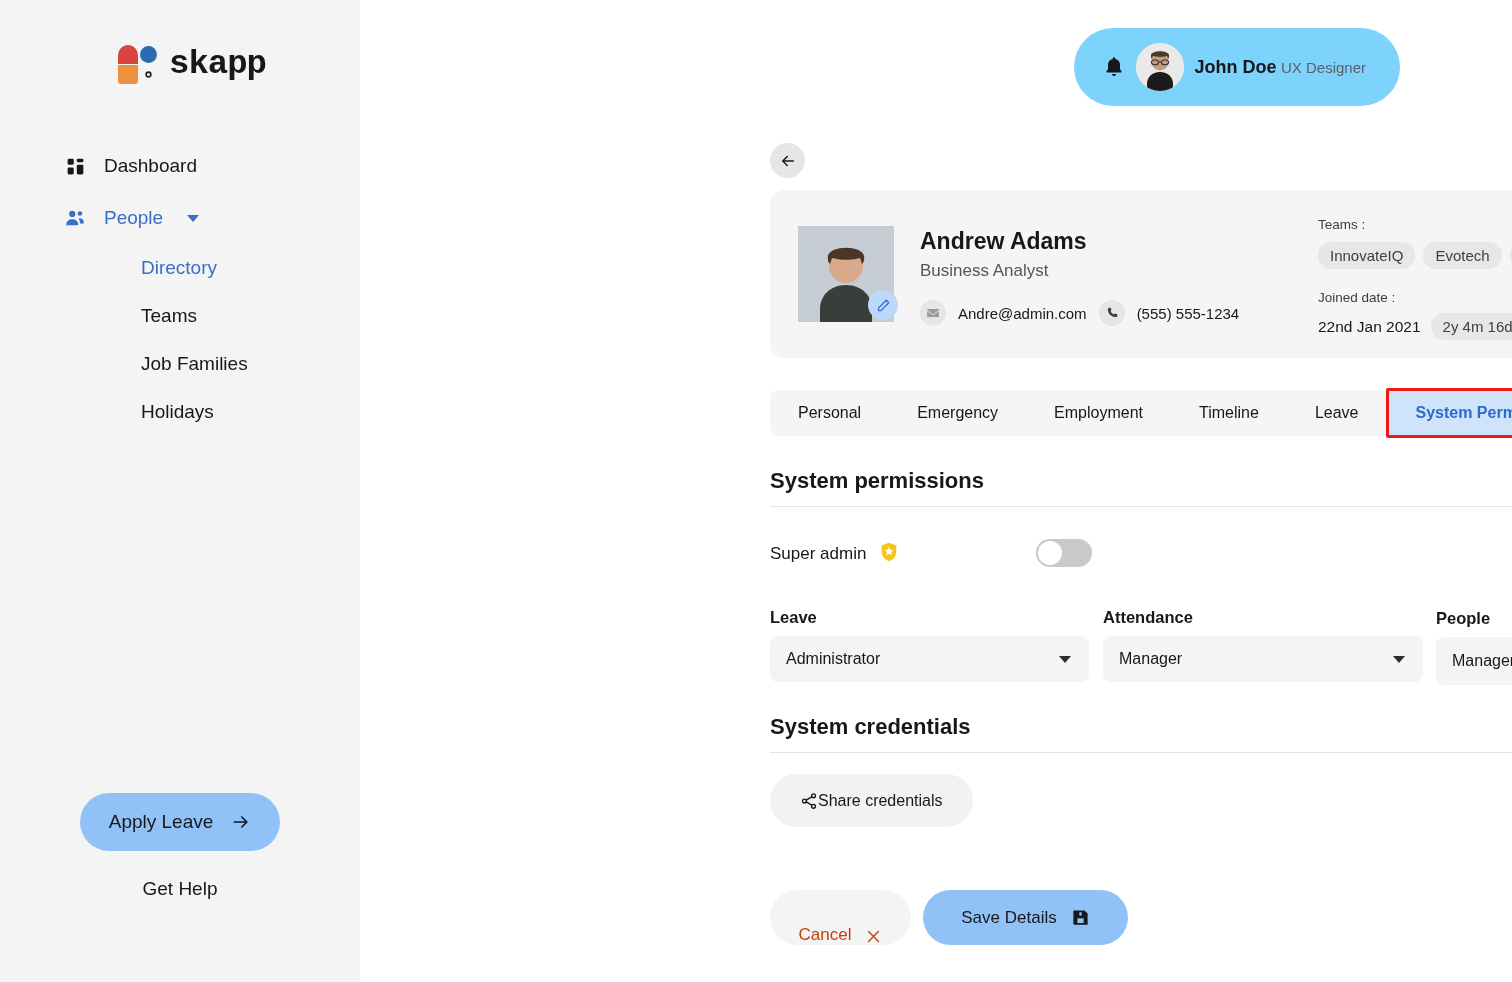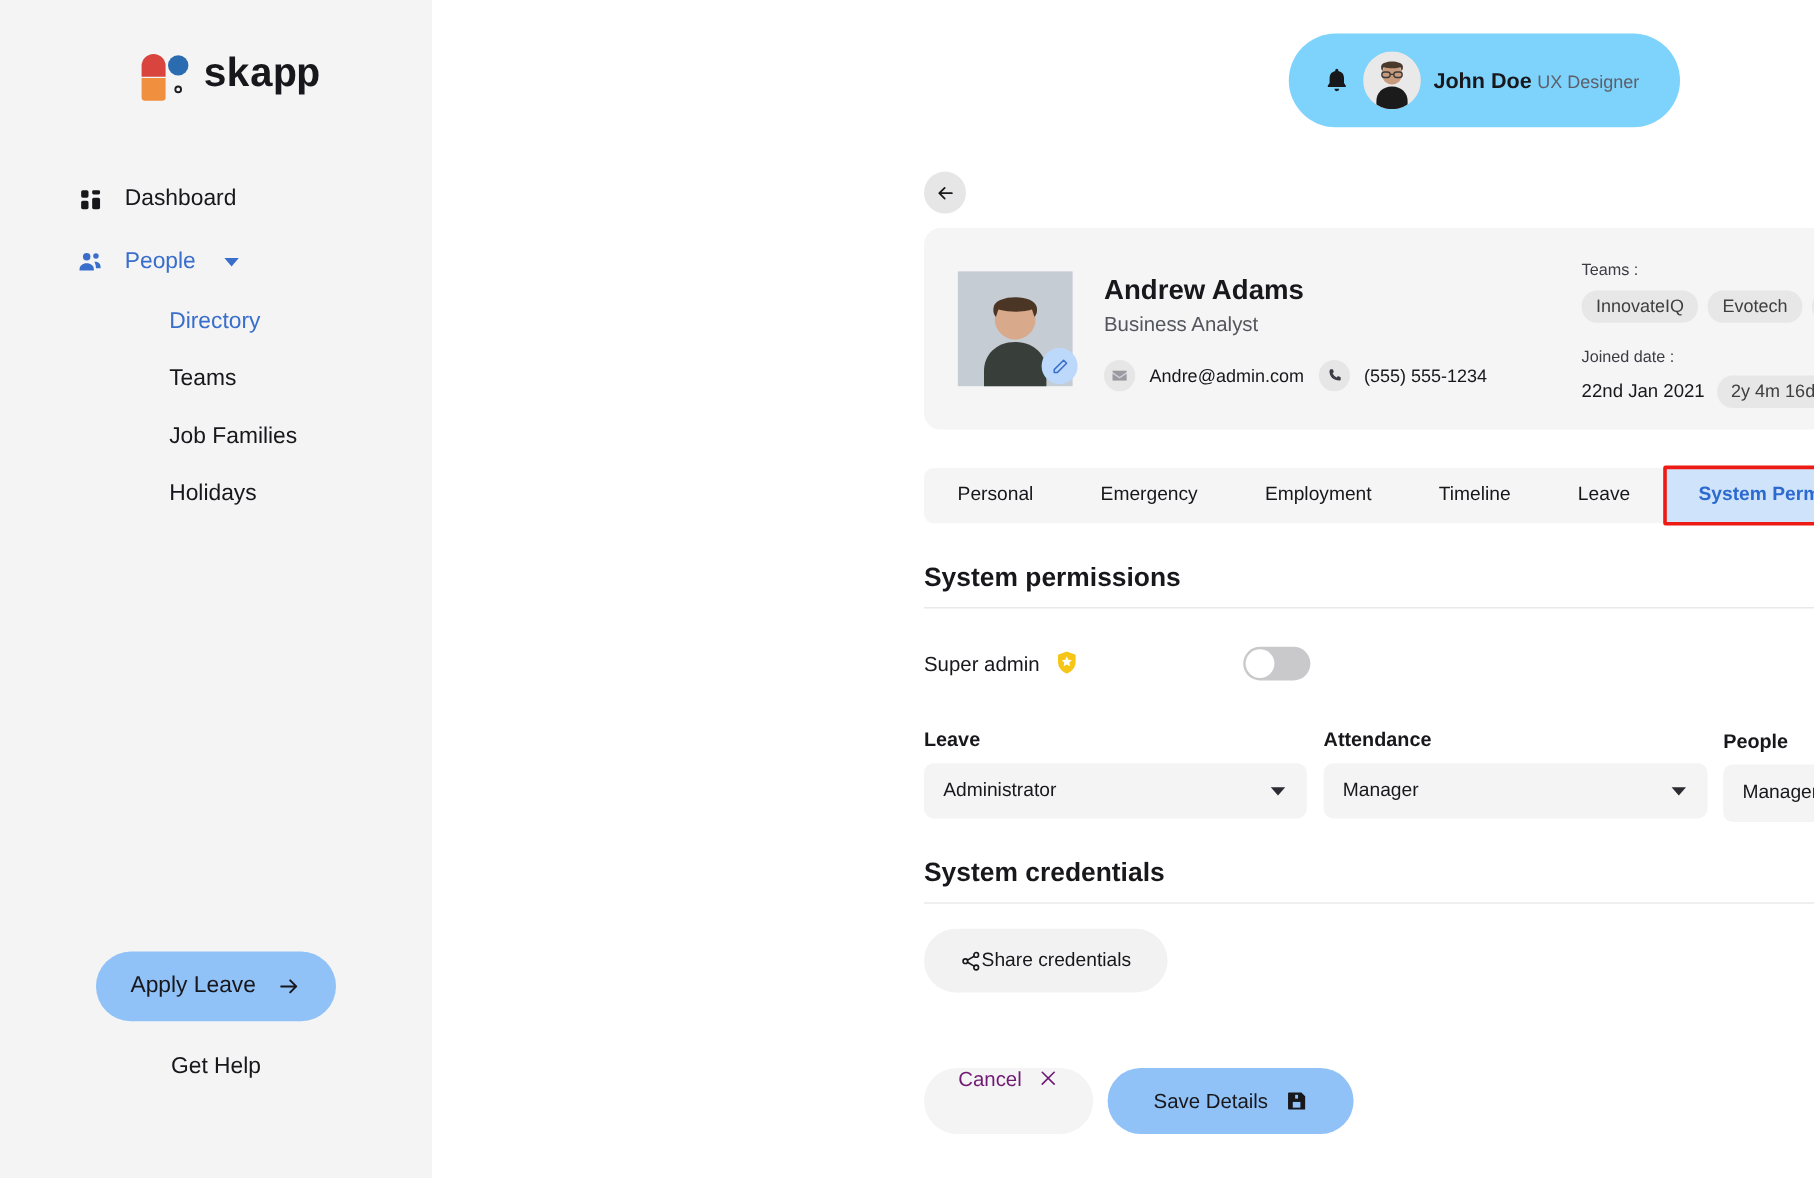--- a/index.html
+++ b/index.html
@@ -194,22 +194,22 @@
   .share-btn {
     position: absolute; left: 410px; top: 774px;
     height: 53px; border-radius: 27px; background: #f2f2f2; border: none;
     display: flex; align-items: center; padding: 0 30px;
     font-size: 16px; color: #17171c; cursor: pointer; font-family: inherit;
   }
 
   .cancel-btn {
     position: absolute; left: 410px; top: 890px;
     width: 141px; height: 55px; border-radius: 28px; background: #f4f4f4; border: none;
-    display: flex; align-items: flex-start; justify-content: center; gap: 14px;
-    font-size: 17px; color: #701a75; cursor: pointer; font-family: inherit;
+    display: flex; align-items: flex-end; justify-content: center; gap: 14px;
+    font-size: 17px; color: #c2410c; cursor: pointer; font-family: inherit;
   }
   .save-btn {
     position: absolute; left: 563px; top: 890px;
     width: 205px; height: 55px; border-radius: 28px; background: #90c2f7; border: none;
     display: flex; align-items: center; justify-content: center; gap: 14px;
     font-size: 17px; color: #17171c; cursor: pointer; font-family: inherit;
   }
   svg { display: block; }
 </style>
 </head>

